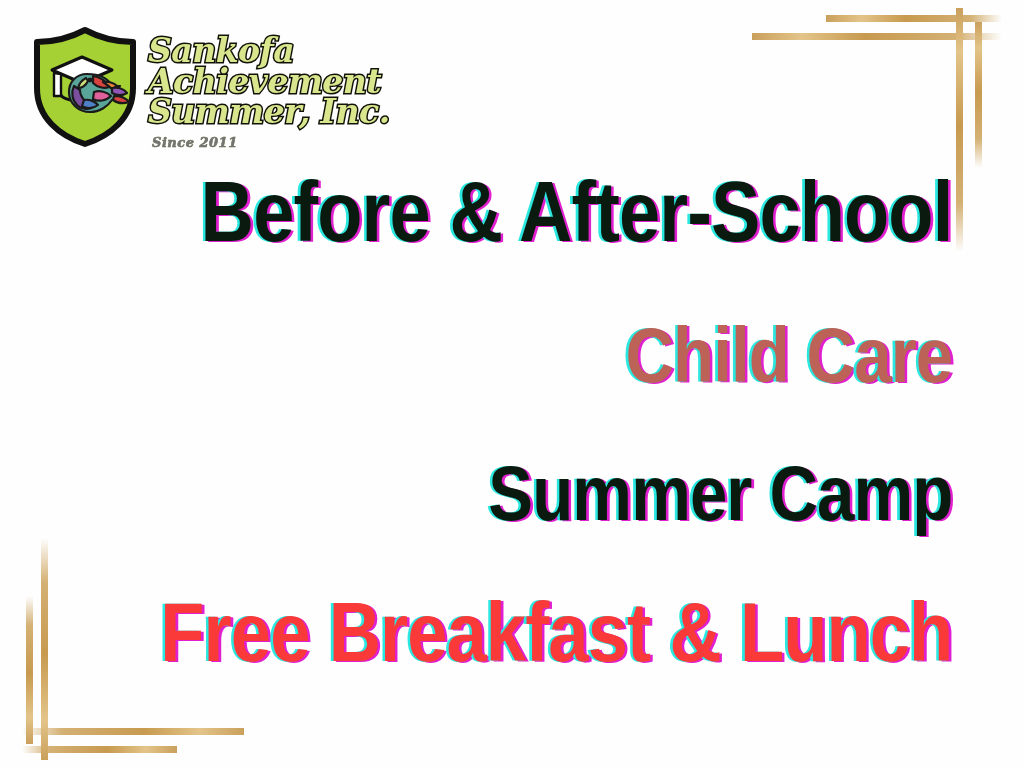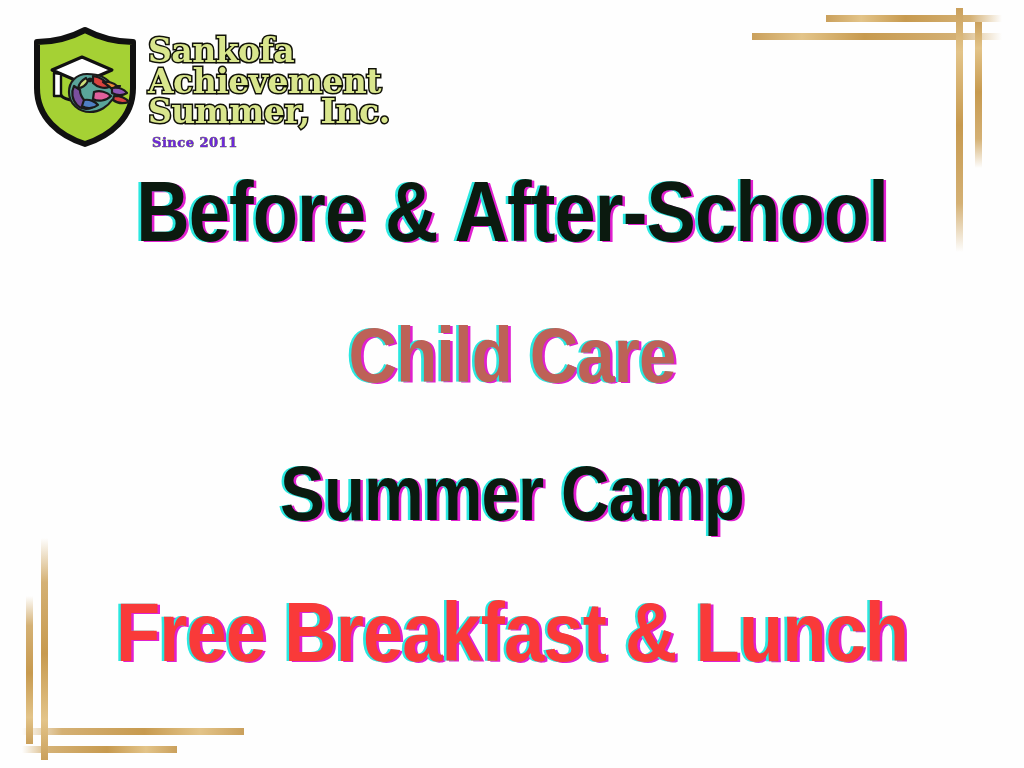--- a/index.html
+++ b/index.html
@@ -54,20 +54,21 @@
   #orn-bl .v1 { bottom: 8px;  left: 41px;  height: 222px; }
   #orn-bl .v2 { bottom: 24px; left: 26px;  height: 148px; }
 
   
   .logo-block {
     position: absolute;
     top: 26px; left: 30px;
     display: flex;
     align-items: flex-start;
     gap: 8px;
+    font-style: italic;
   }
   .shield-wrap { width: 110px; height: 122px; flex: none; }
   .logo-text-wrap {
     display: flex; flex-direction: column;
     padding-top: 10px;
   }
   .logo-line {
     font-family: "DejaVu Serif", serif;
     font-weight: bold;
     font-size: 33px;
@@ -78,30 +79,30 @@
     paint-order: stroke fill;
     white-space: nowrap;
   }
   .logo-since {
     margin-top: 7px;
     margin-left: 4px;
     font-family: "DejaVu Serif", serif;
     font-weight: bold;
     font-size: 13px;
     letter-spacing: 0.5px;
-    color: #6d28d9;
+    color: #737373;
     -webkit-text-stroke: 0.6px #5d6838;
     paint-order: stroke fill;
   }
 
   
   .headlines {
     position: absolute;
     top: 168px; left: 0; width: 1024px;
-    text-align: center;
+    text-align: right;
   }
   .headline {
     font-family: "Liberation Sans Narrow", "Liberation Sans", sans-serif;
     font-weight: bold;
     line-height: 1.0;
     letter-spacing: -1px;
     transform: scaleX(0.86);
     white-space: nowrap;
   }
   

